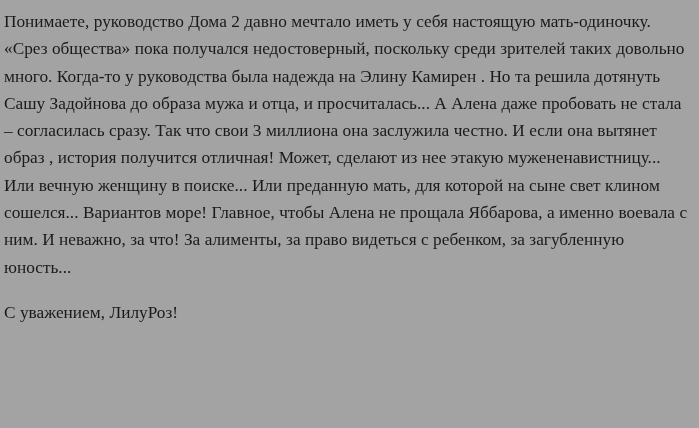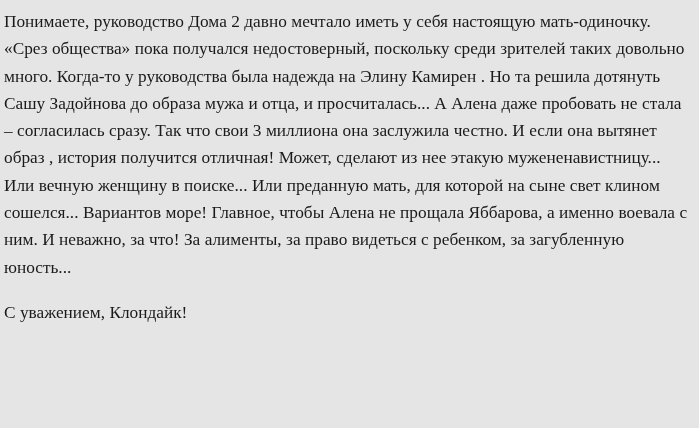--- a/index.html
+++ b/index.html
@@ -10,21 +10,21 @@
     width: 699px;
     height: 428px;
     background: #ffffff;
     font-family: "Liberation Serif", serif;
   }
   .article {
     box-sizing: border-box;
     width: 699px;
     height: 428px;
     padding: 8px 8px 0 4px;
-    background: #e5e5e5;
+    background: #a3a3a3;
   }
   .para {
     margin: 0 0 18px 0;
     font-size: 17.3px;
     line-height: 27.3px;
     color: #1a1a1a;
     text-align: left;
     letter-spacing: 0.0px;
     word-spacing: 0.1px;
   }
@@ -33,14 +33,14 @@
   }
   .para.signature {
     margin-bottom: 0;
   }
 </style>
 </head>
 <body>
 
 <div class="article">
   <p class="para">Понимаете,  руководство Дома 2 давно мечтало иметь у себя настоящую мать-одиночку.  «Срез общества» пока получался недостоверный, поскольку среди зрителей таких довольно много. Когда-то у руководства была надежда на Элину Камирен . Но та решила дотянуть Сашу Задойнова до образа мужа и отца, и просчиталась...   А Алена даже пробовать не стала – согласилась сразу. Так что свои 3 миллиона она заслужила честно. И если она вытянет образ , история получится отличная! Может, сделают из нее этакую мужененавистницу...  Или вечную женщину в поиске... Или преданную мать, для которой на сыне свет клином сошелся... Вариантов море! Главное, чтобы Алена не прощала Яббарова, а именно воевала с ним. И неважно, за что! За алименты, за право видеться с ребенком, за загубленную юность...</p>
-  <p class="para signature last">С уважением, Клондайк!</p>
+  <p class="para signature last">С уважением, ЛилуРоз!</p>
 </div>
 
 </body></html>

